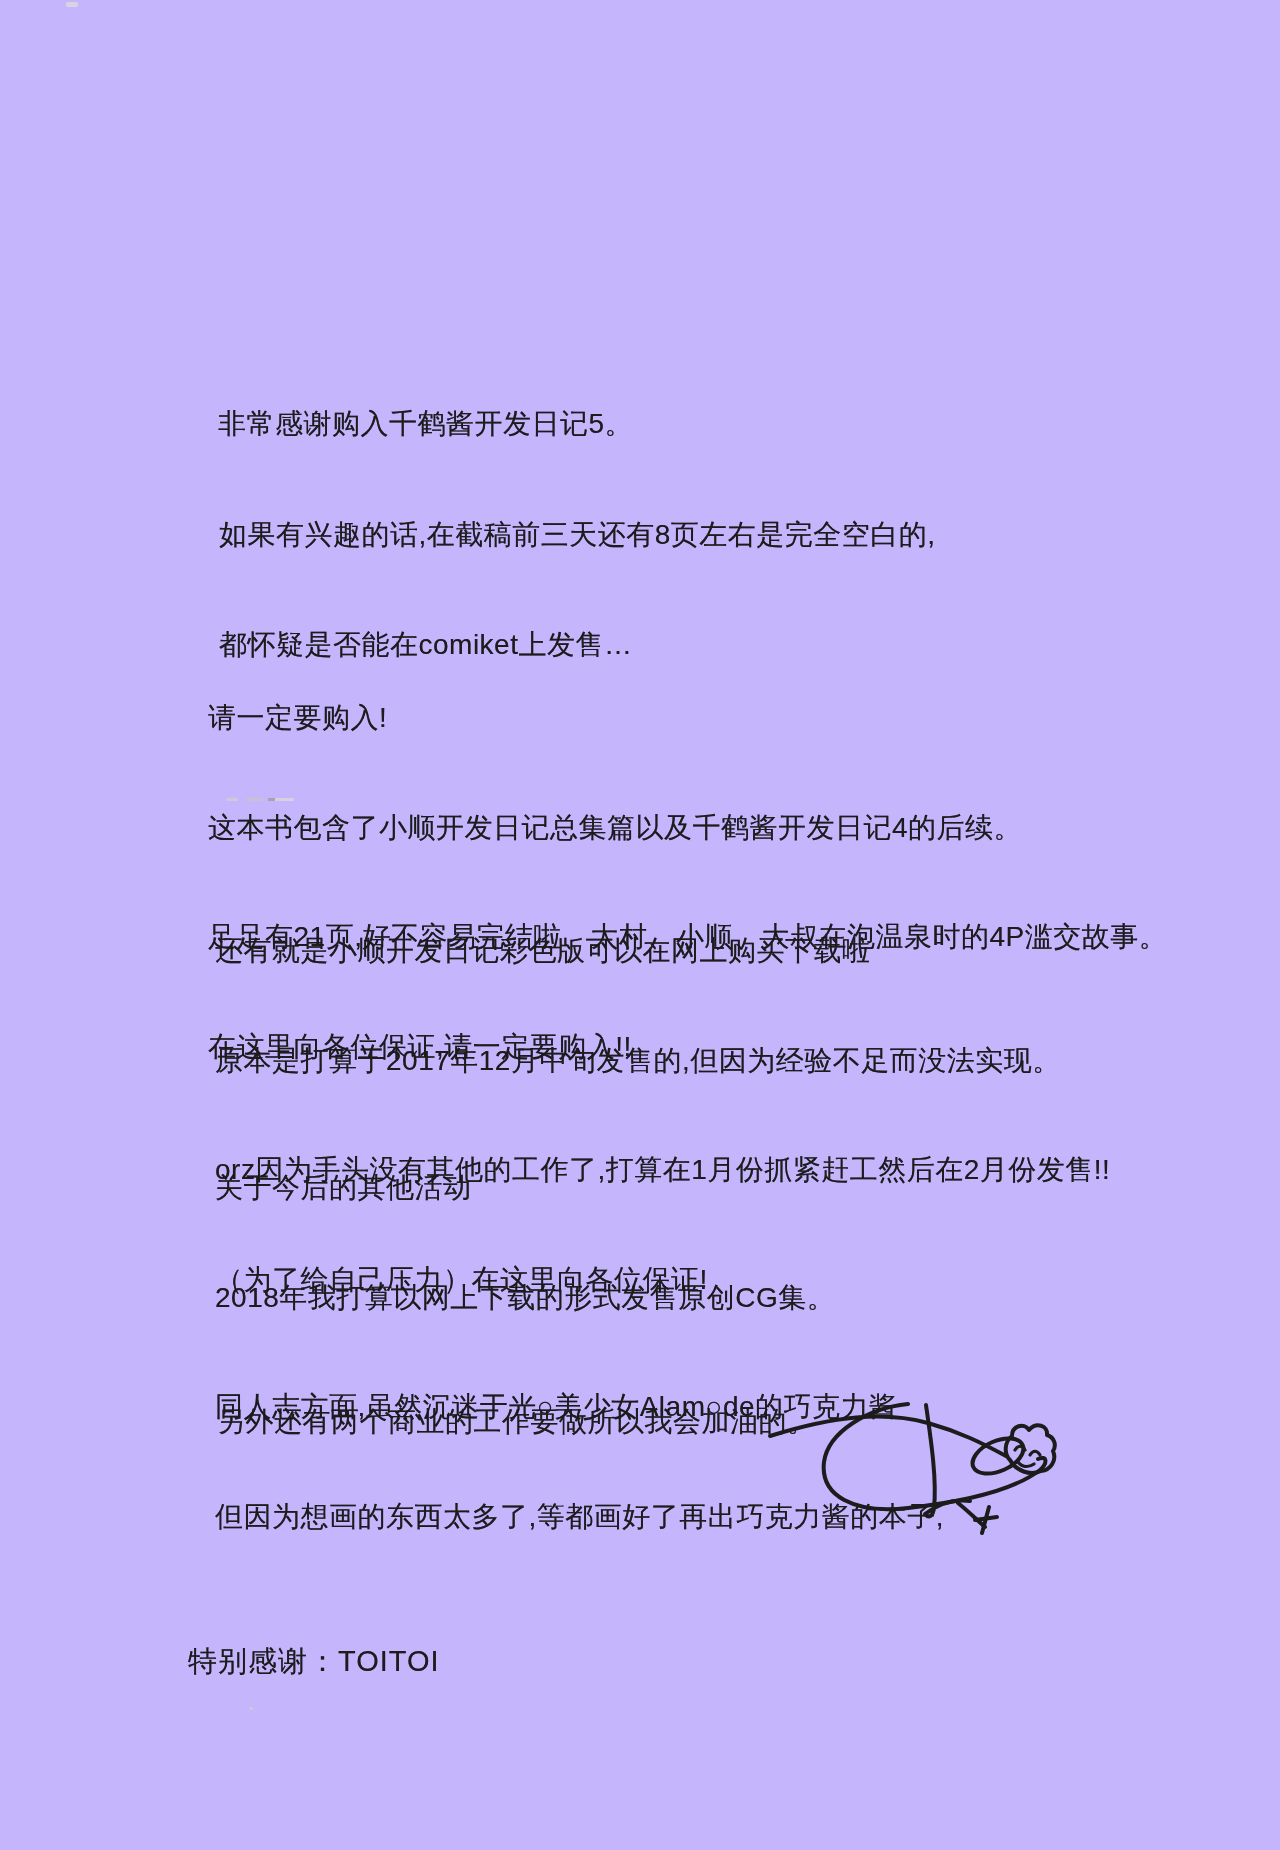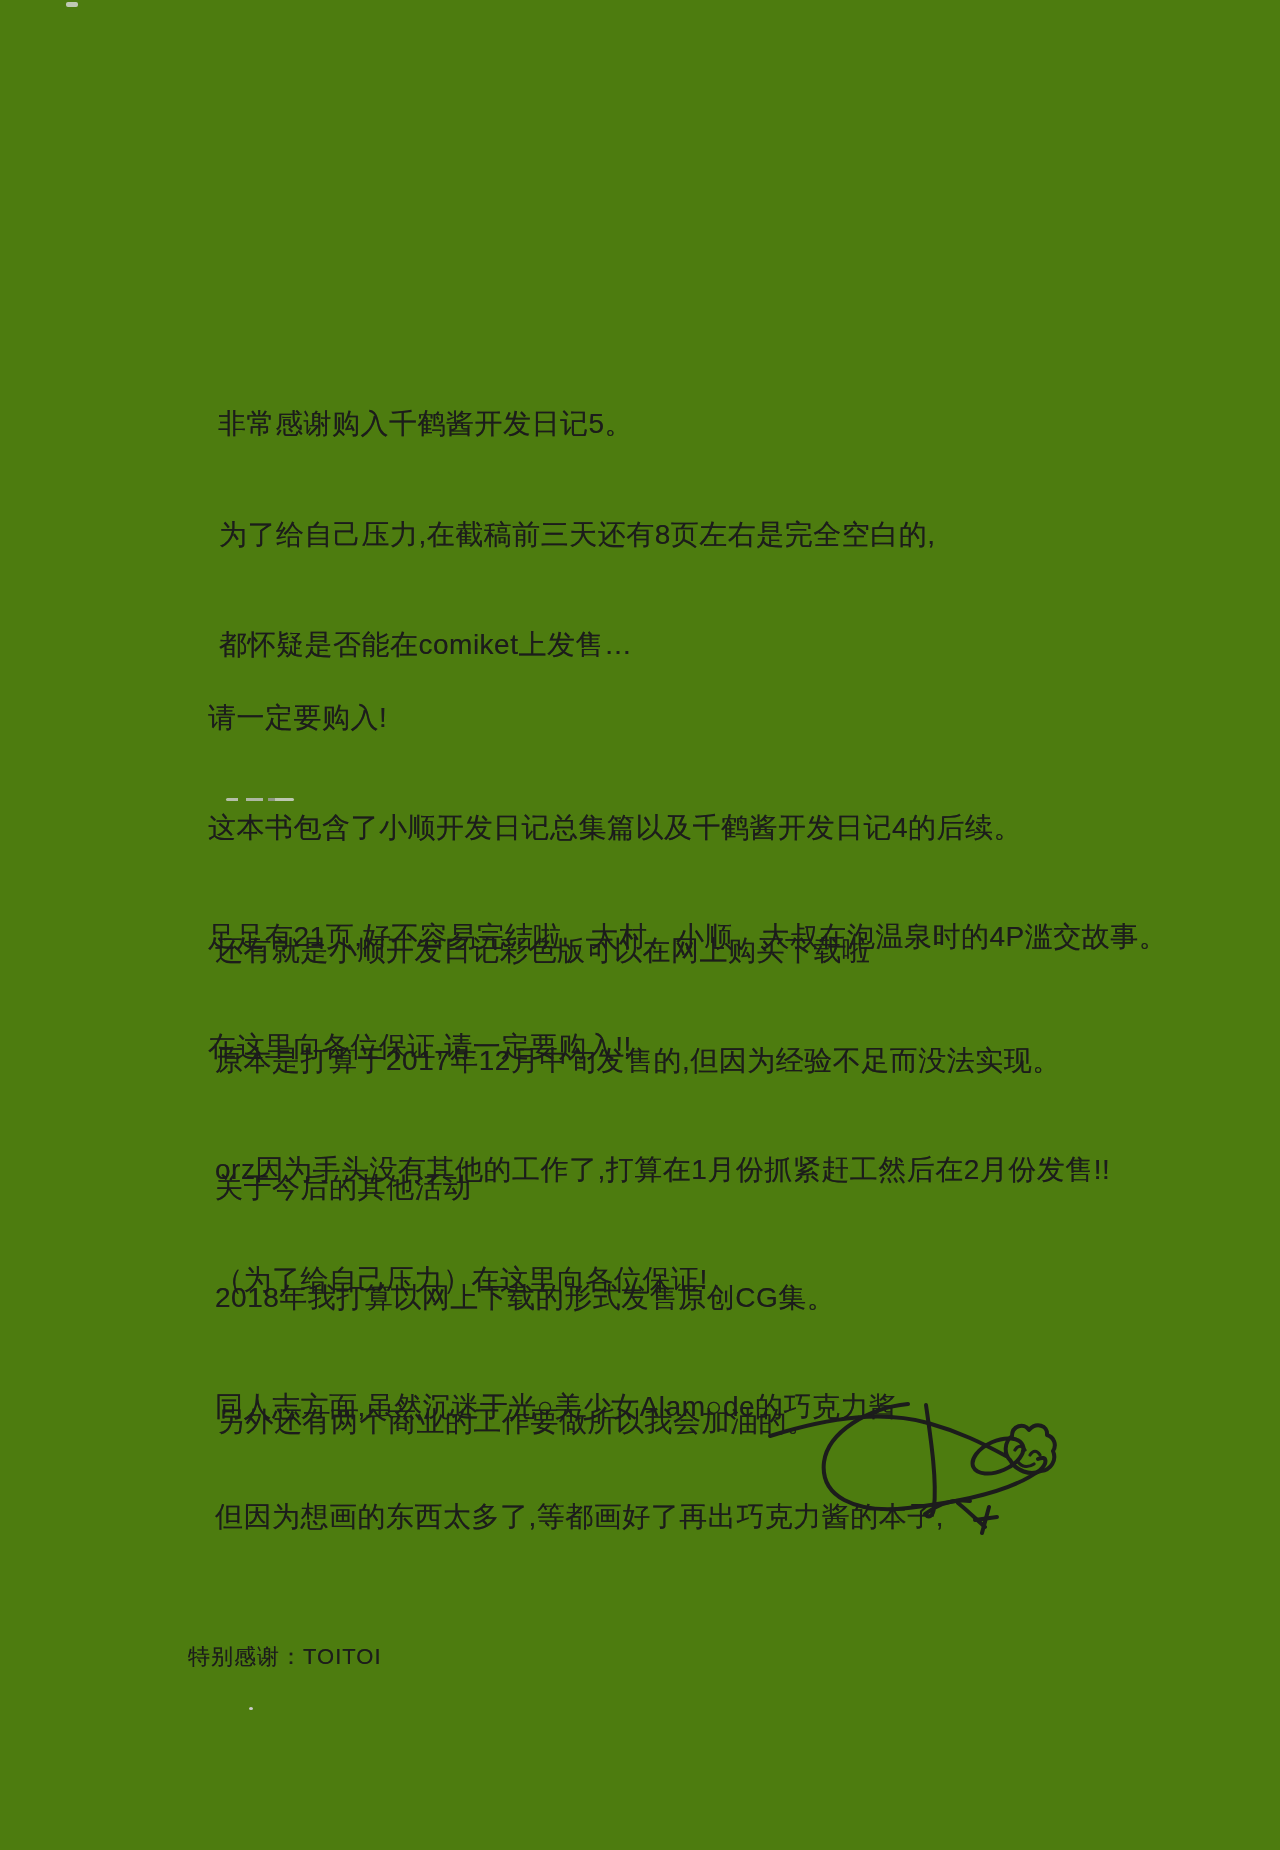--- a/index.html
+++ b/index.html
@@ -1,21 +1,21 @@
 <!DOCTYPE html>
 <html><head>
 <meta charset="utf-8">
 <style>
   html, body { margin: 0; padding: 0; background: #e8e8e8; }
   .page {
     position: relative;
     width: 1280px;
     height: 1850px;
     margin: 0 auto;
-    background: #4d7c0f;
+    background: #c4b5fd;
     overflow: hidden;
     font-family: "Liberation Sans", "DejaVu Sans", sans-serif;
     color: #1c1c1c;
   }
   .para {
     position: absolute;
     font-size: 28px;
     line-height: 36.5px;
     font-weight: 500;
     letter-spacing: 0.5px;
@@ -26,21 +26,21 @@
   .p0 { top: 333px;  left: 218px; }
   .p1 { top: 444px;  left: 219px; }
   .p2 { top: 627px;  left: 208px; }
   .p3 { top: 860px;  left: 215px; }
   .p4 { top: 1097px; left: 215px; }
   .p5 { top: 1331px; left: 217px; }
   .credit {
     position: absolute;
     top: 1642px;
     left: 188px;
-    font-size: 22px;
+    font-size: 29px;
     font-weight: 500;
     letter-spacing: 1px;
     white-space: pre;
     text-shadow: 0 0 0.5px rgba(20,20,20,0.55);
   }
   .signature {
     position: absolute;
     left: 756px;
     top: 1390px;
     width: 312px;
@@ -67,21 +67,21 @@
 </head>
 <body>
 
 <div class="page">
 
   <div class="para p0">
     <div>非常感谢购入千鹤酱开发日记5。</div>
   </div>
 
   <div class="para p1">
-    <div>为了给自己压力,在截稿前三天还有8页左右是完全空白的,</div>
+    <div>如果有兴趣的话,在截稿前三天还有8页左右是完全空白的,</div>
     <div>都怀疑是否能在comiket上发售…</div>
   </div>
 
   <div class="para p2">
     <div>请一定要购入!</div>
     <div>这本书包含了小顺开发日记总集篇以及千鹤酱开发日记4的后续。</div>
     <div>足足有21页,好不容易完结啦、太村、小顺、大叔在泡温泉时的4P滥交故事。</div>
     <div>在这里向各位保证,请一定要购入!!</div>
   </div>
 

